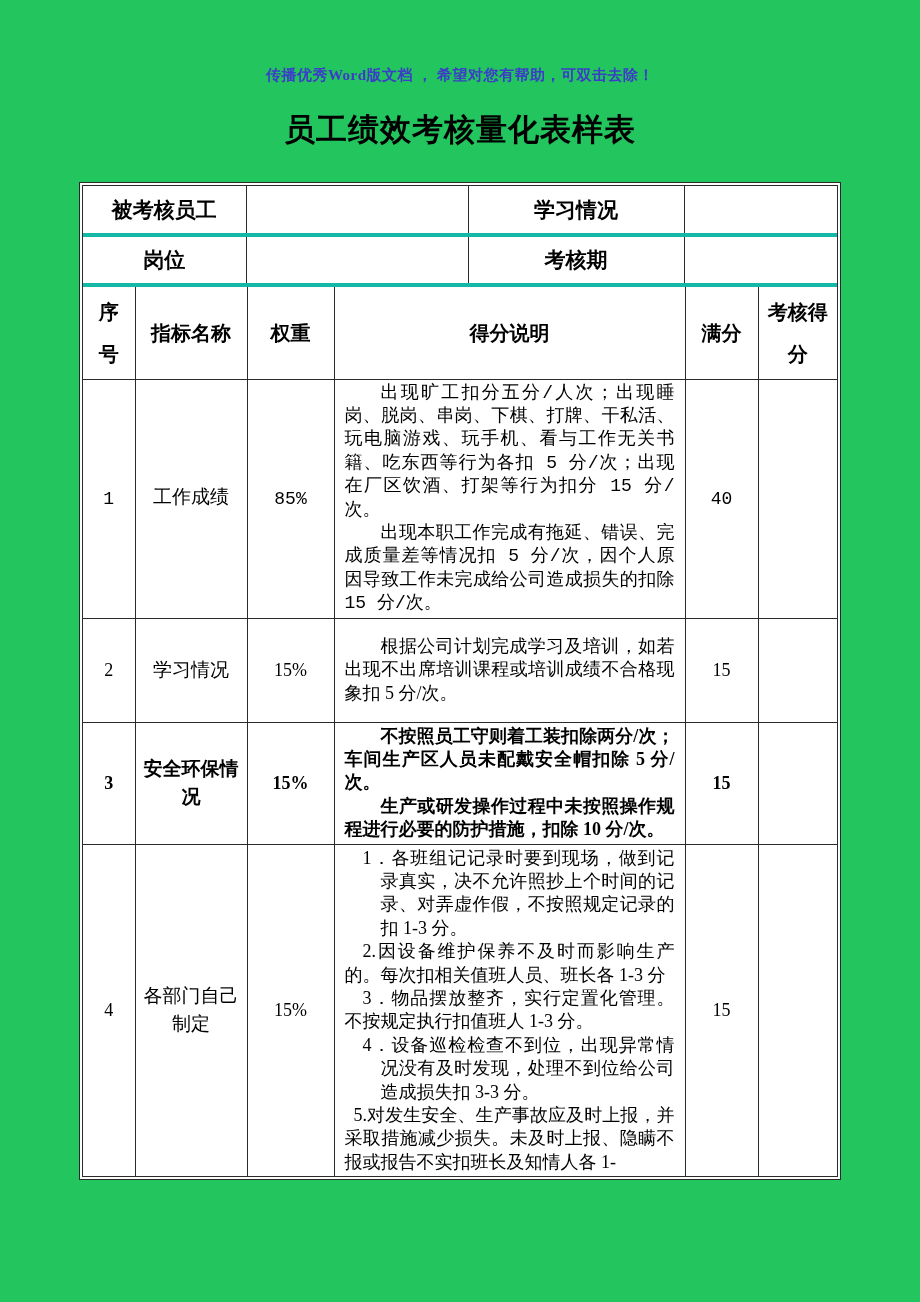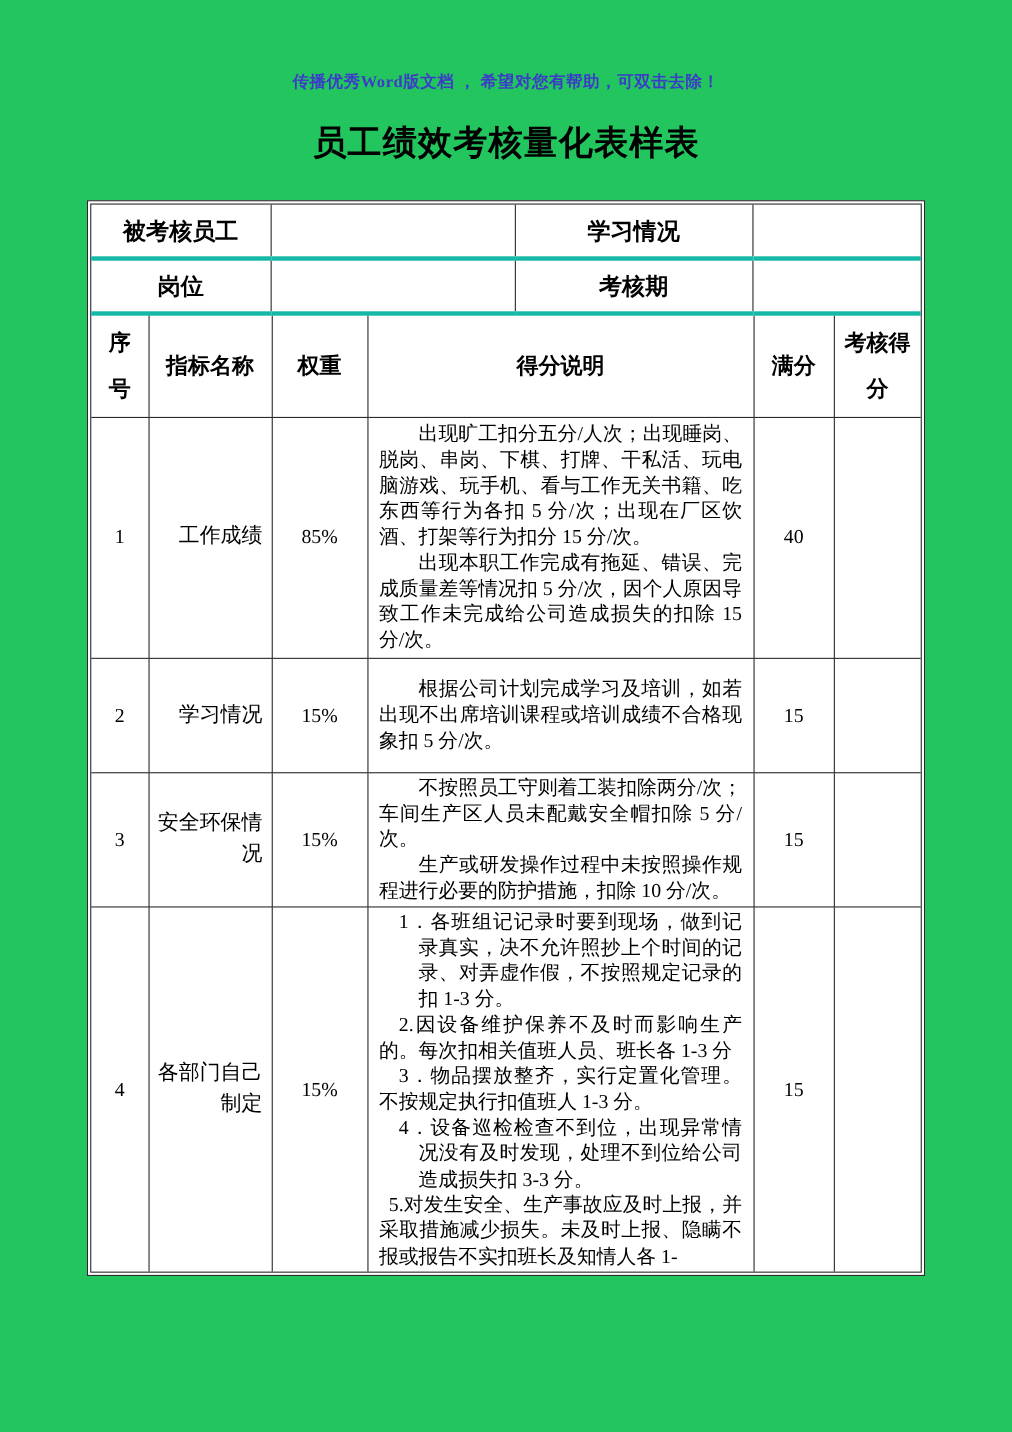--- a/index.html
+++ b/index.html
@@ -69,34 +69,34 @@
   .score-table thead td:first-child{padding:0 14px;}
   .score-table thead td:last-child{border-right:none;}
   .score-table tbody td{
     border-right:1px solid #2a2a2a;
     border-bottom:1px solid #2a2a2a;
     vertical-align:middle;
     overflow:hidden;
   }
   .score-table tbody td:last-child{border-right:none;}
   .score-table tbody tr:last-child td{border-bottom:none;}
-  .score-table tbody tr.row-0 td{height:219px;}
+  .score-table tbody tr.row-0 td{height:219px;font-family:Liberation Mono, monospace;}
   .score-table tbody tr.row-1 td{height:104px;}
-  .score-table tbody tr.row-2 td{height:117px;}
+  .score-table tbody tr.row-2 td{height:117px;font-weight:bold;}
   .score-table tbody tr.row-3 td{height:328px;}
 
   .c-no,.c-weight,.c-max,.c-score{
     text-align:center;
     font-size:18px;
   }
   .c-name{
     font-size:19px;
     padding:0 8px;
     line-height:1.5;
-    text-align:right;
+    text-align:center;
   }
   .c-desc{
     font-size:18px;
     line-height:23.4px;
     text-align:justify;
     padding:2px 10px;
   }
   .c-desc p{margin:0;}
   .p-indent{text-indent:2em;}
   .p-hang{padding-left:2em;text-indent:-1em;}

